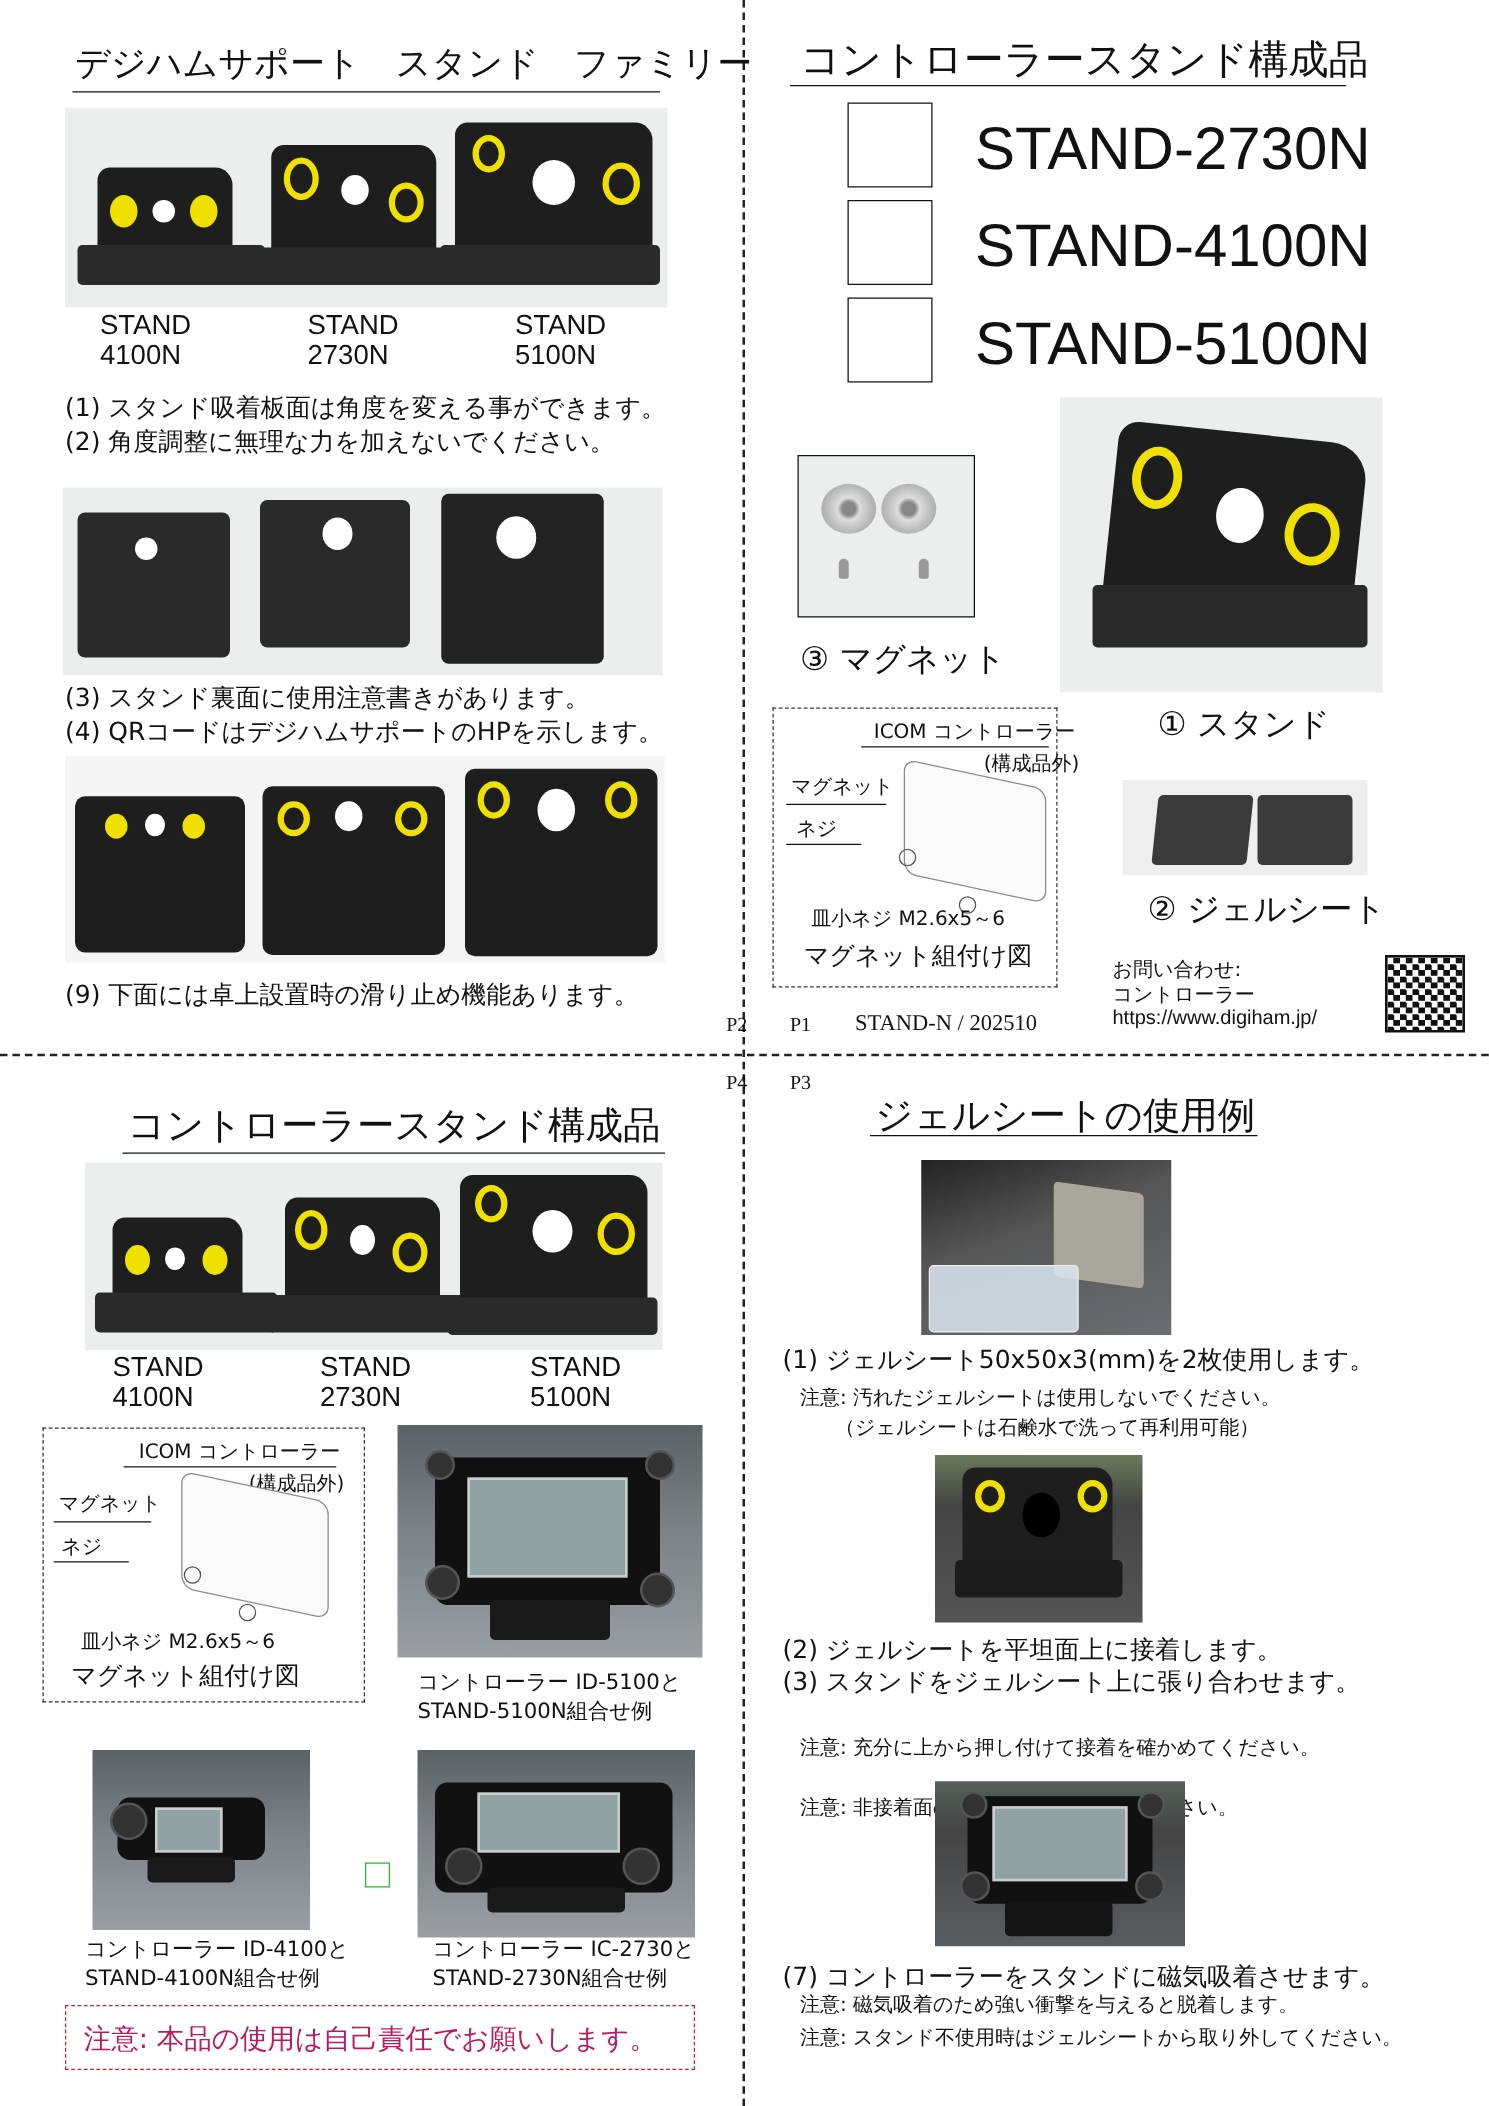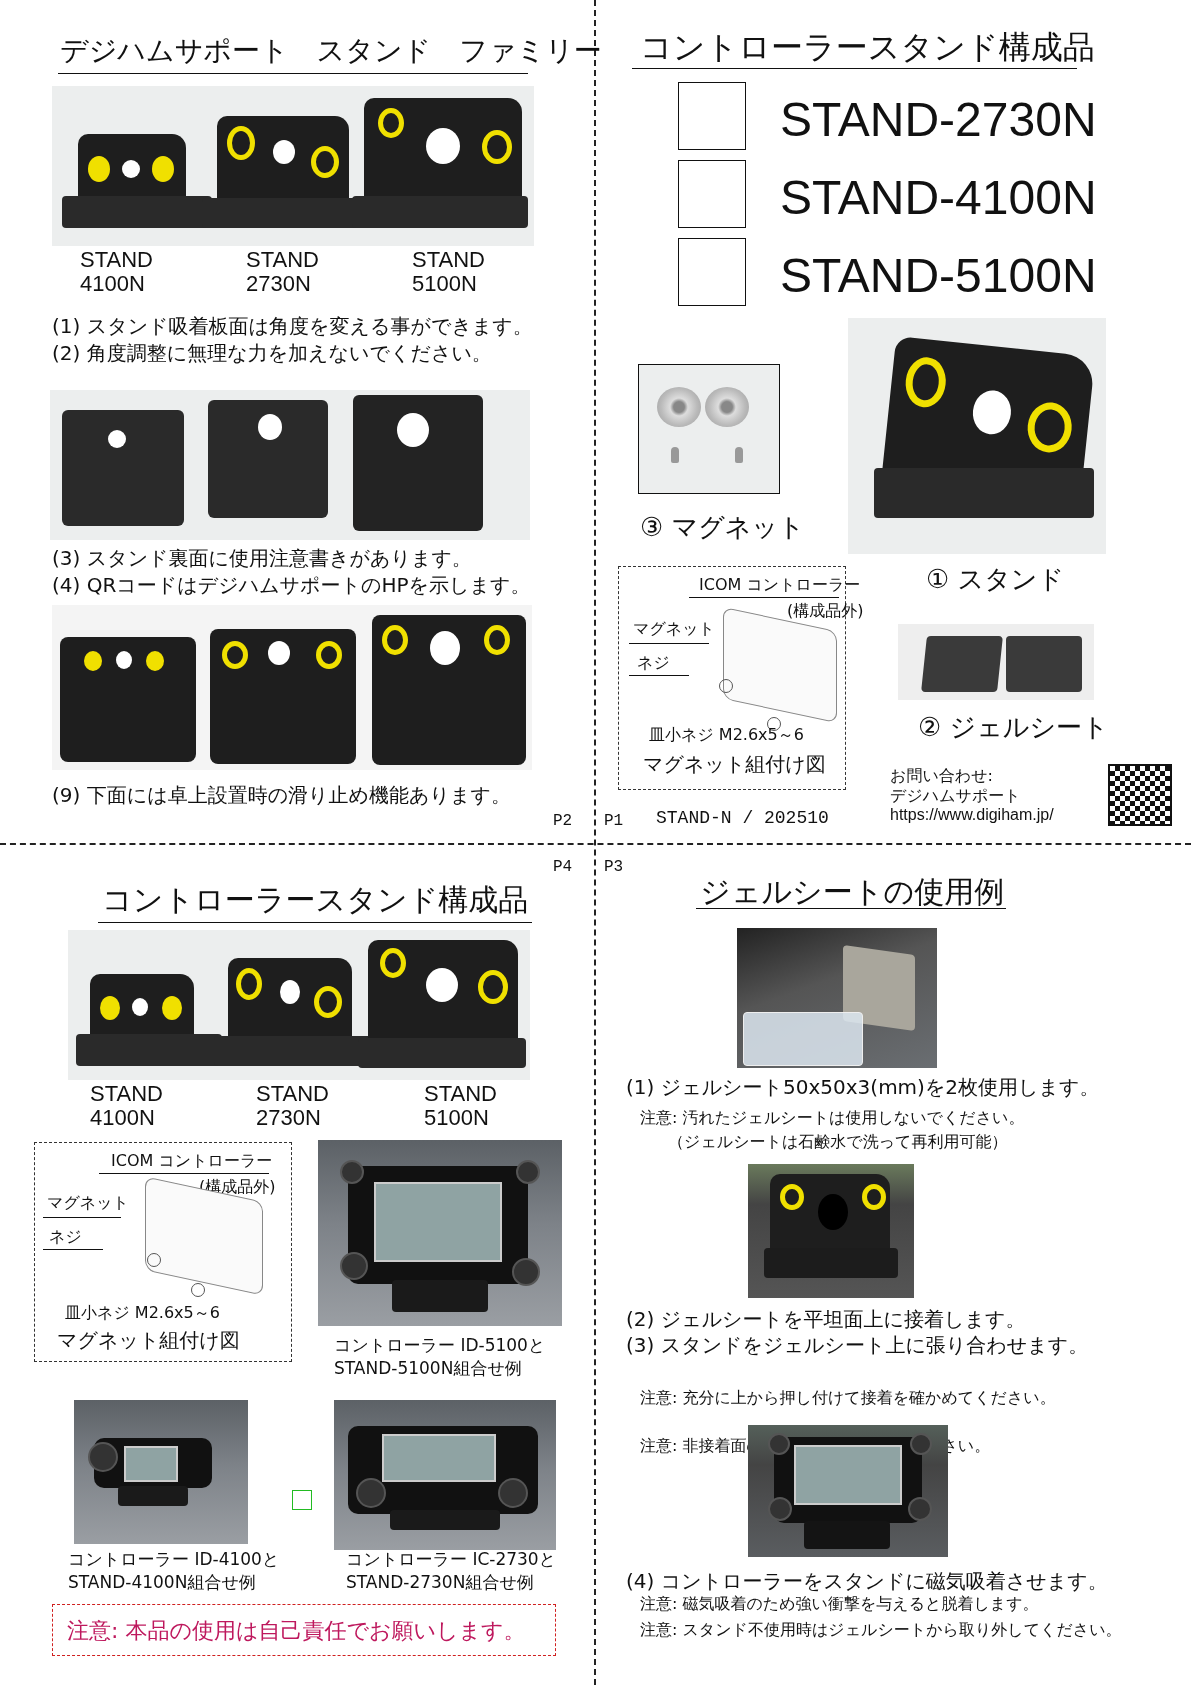--- a/index.html
+++ b/index.html
@@ -7,21 +7,21 @@
   .vdash{position:absolute;left:594px;top:0;width:0;height:1685px;border-left:2px dashed #222;}
   .hdash{position:absolute;left:0;top:843px;width:1191px;height:0;border-top:2px dashed #222;}
   .title{position:absolute;font-size:30px;white-space:nowrap;}
   .uline{position:absolute;height:0;border-top:1.5px solid #111;}
   .photo{position:absolute;overflow:hidden;}
   .bg-white{background:#eceeee;}
   .bg-car{background:linear-gradient(180deg,#5c6166 0%,#7d8288 45%,#9a9ea3 100%);}
   .lbl{position:absolute;font-family:"Liberation Sans",sans-serif;font-size:22px;line-height:24px;}
   .txt{position:absolute;font-size:20px;white-space:nowrap;}
   .small{position:absolute;font-size:16px;white-space:nowrap;}
-  .pg{position:absolute;font-family:Liberation Mono, monospace;font-size:16px;}
+  .pg{position:absolute;font-family:Liberation Serif, serif;font-size:16px;margin-left:28px;}
   .box{position:absolute;border:1.5px solid #111;width:66px;height:66px;}
   .model{position:absolute;font-family:"Liberation Sans",sans-serif;font-size:48px;}
   .stand{position:absolute;background:#1e1e1e;border-radius:10px 14px 4px 4px;}
   .hinge{position:absolute;background:#2a2a2a;border-radius:4px;}
   .ring{position:absolute;border-radius:50%;border:5px solid #f0e000;background:#1e1e1e;}
   .dot{position:absolute;border-radius:50%;background:#f0e000;}
   .hole{position:absolute;border-radius:50%;background:#fff;}
   .diagram{position:absolute;border:1.5px dashed #333;}
   .ctrl{position:absolute;background:#111;border-radius:10px;}
   .screen{position:absolute;background:#8fa3a3;border:2px solid #ccc;}
@@ -156,21 +156,21 @@
     <div class="small" style="left:24px;top:184px;font-size:20px;">マグネット組付け図</div>
   </div>
 
   <div class="photo" style="left:898px;top:624px;width:196px;height:76px;background:#eeeeee;">
     <div style="position:absolute;left:26px;top:12px;width:76px;height:56px;background:#3a3a3a;border-radius:4px;transform:skewX(-6deg);"></div>
     <div style="position:absolute;left:108px;top:12px;width:76px;height:56px;background:#3a3a3a;border-radius:4px;"></div>
   </div>
   <div class="txt" style="left:918px;top:710px;font-size:26px;">② ジェルシート</div>
 
   <div class="small" style="left:890px;top:766px;">お問い合わせ:</div>
-  <div class="small" style="left:890px;top:786px;">デジハムサポート</div>
+  <div class="small" style="left:890px;top:786px;">コントローラー</div>
   <div class="small" style="left:890px;top:806px;font-family:'Liberation Sans',sans-serif;">https://www.digiham.jp/</div>
   <div style="position:absolute;left:1108px;top:764px;width:60px;height:58px;background:repeating-conic-gradient(#111 0 25%,#fff 0 50%) 0 0/10px 10px;border:2px solid #111;"></div>
 
   <div class="pg" style="left:604px;top:812px;">P1</div>
   <div class="pg" style="left:656px;top:808px;font-size:18px;">STAND-N / 202510</div>
 </section>
 
 <section>
   <div class="pg" style="left:553px;top:858px;">P4</div>
   <div class="title" style="left:102px;top:880px;font-size:30px;">コントローラースタンド構成品</div>
@@ -301,16 +301,16 @@
   <div class="photo" style="left:748px;top:1425px;width:200px;height:132px;background:linear-gradient(180deg,#55605a 0%,#444 30%,#5a5d60 100%);">
     <div class="ctrl" style="left:26px;top:12px;width:148px;height:86px;">
       <div class="screen" style="left:20px;top:8px;width:104px;height:56px;"></div>
       <div class="knob" style="left:-6px;top:-4px;width:18px;height:18px;"></div>
       <div class="knob" style="left:136px;top:-4px;width:18px;height:18px;"></div>
       <div class="knob" style="left:-6px;top:60px;width:20px;height:20px;"></div>
       <div class="knob" style="left:134px;top:60px;width:20px;height:20px;"></div>
     </div>
     <div class="hinge" style="left:56px;top:96px;width:86px;height:28px;background:#141414;"></div>
   </div>
-  <div class="txt" style="left:626px;top:1568px;">(4) コントローラーをスタンドに磁気吸着させます。</div>
+  <div class="txt" style="left:626px;top:1568px;">(7) コントローラーをスタンドに磁気吸着させます。</div>
   <div class="small" style="left:640px;top:1594px;">注意: 磁気吸着のため強い衝撃を与えると脱着します。</div>
   <div class="small" style="left:640px;top:1620px;">注意: スタンド不使用時はジェルシートから取り外してください。</div>
 </section>
 
 </body></html>

